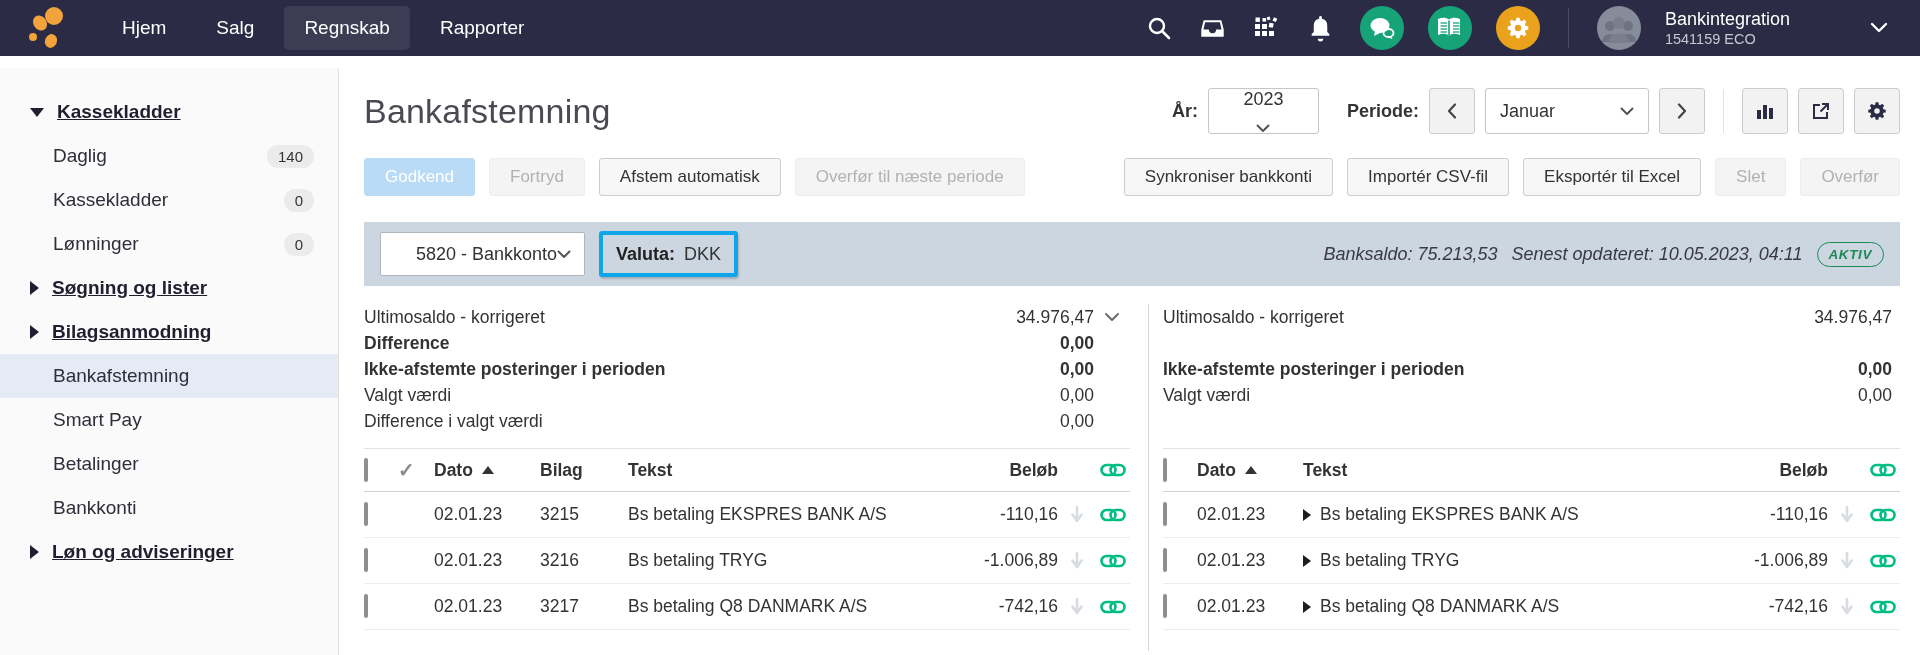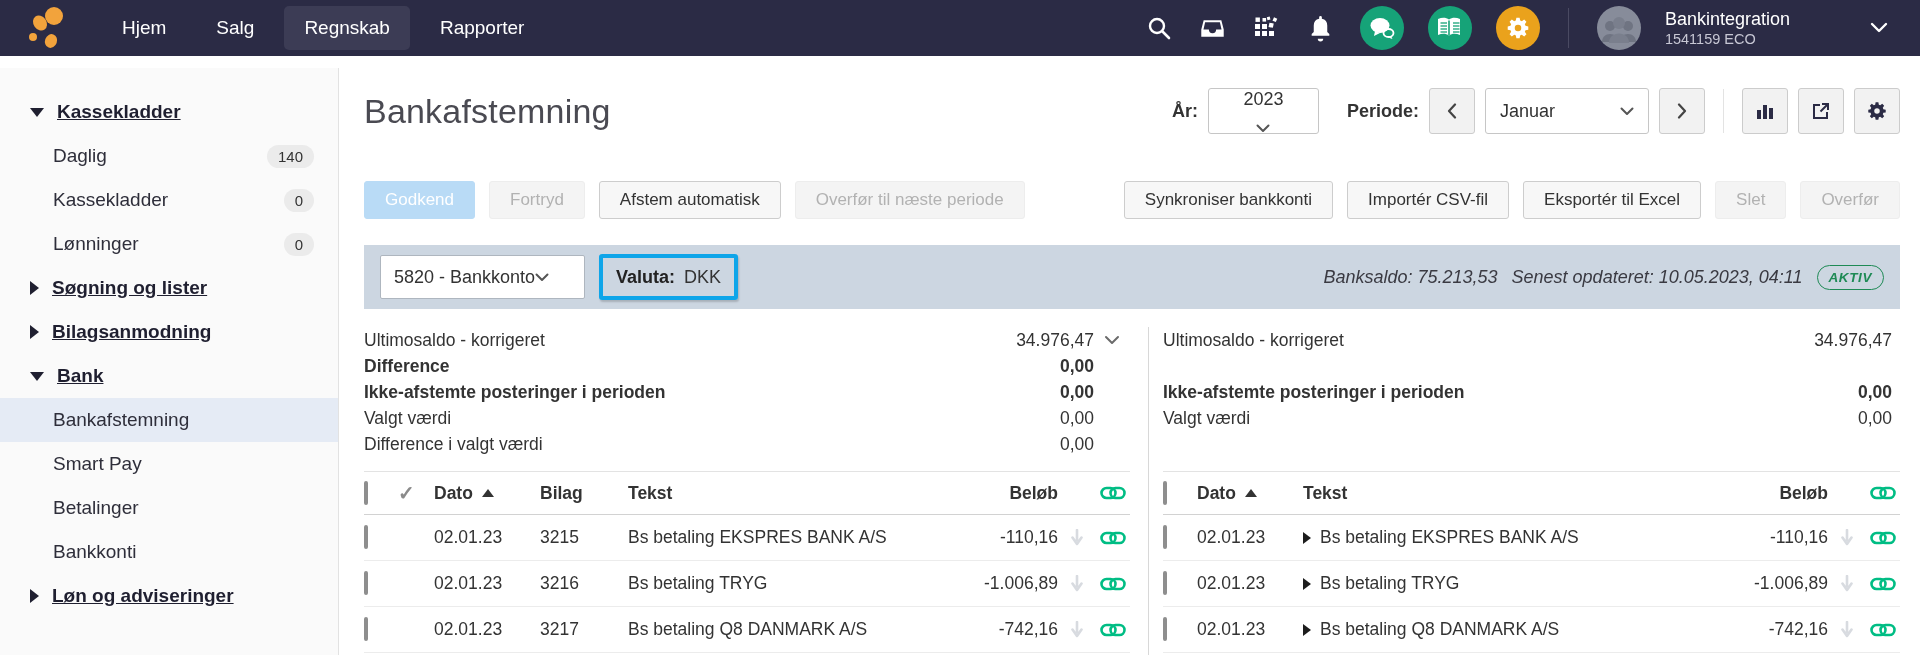--- a/index.html
+++ b/index.html
@@ -47,29 +47,29 @@
   .sel.year { width:111px;flex-direction:column; }
   .sel.month { width:164px; }
   .sqbtn { width:46px; height:46px; background:#f2f2f2; border:1px solid #ccc; border-radius:3px;
     display:flex; align-items:center; justify-content:center; cursor:pointer; }
   .ctl-sep { width:1px; height:44px; background:#e3e3e3; margin:0 8px; }
 
   
   .toolbar { margin-top:24px; display:flex; align-items:center; gap:14px; }
   .tb-right { margin-left:auto; display:flex; gap:14px; }
   .btn { height:38px; padding:0 20px; font-size:17px; border-radius:3px; display:flex; align-items:center;
-    font-family:"Liberation Sans", sans-serif;margin-top:23px; }
+    font-family:"Liberation Sans", sans-serif; }
   .btn.approve { background:#b9dbf6; border:1px solid #b9dbf6; color:#fff; cursor:default; }
   .btn.disabled { background:#f4f4f4; border:1px solid #ededed; color:#b2b2b2; cursor:default; }
   .btn.normal { background:#f7f7f7; border:1px solid #cdcdcd; color:#333; cursor:pointer; }
 
   
   .bankbar { margin-top:26px; height:64px; background:#ccd6e1; display:flex; align-items:center; padding:0 16px; }
   .acct-sel { width:205px; height:44px; background:#fff; border:1px solid #aeb6bf; border-radius:2px;
-    display:flex; align-items:center; justify-content:flex-start; padding:0 13px; font-size:18px; color:#333; cursor:pointer; }
+    display:flex; align-items:center; justify-content:flex-end; padding:0 13px; font-size:18px; color:#333; cursor:pointer; }
   .valuta { margin-left:14px; height:46px; border:4px solid #0ea5e9; border-radius:3px; display:flex;
     align-items:center; gap:9px; padding:0 13px; box-shadow:1px 2px 2px rgba(0,0,0,.18); }
   .valuta .lab { font-weight:bold; font-size:18px; color:#222; }
   .valuta .val { font-size:18px; color:#333; }
   .bank-info { margin-left:auto; display:flex; align-items:center; gap:14px; font-size:18px; color:#3a3a42;font-style:italic; }
   .aktiv { border:1.6px solid #1e8a55; color:#1e8a55; border-radius:999px; font-size:13.5px; font-weight:bold;
     letter-spacing:.6px; padding:4px 11px; }
 
   
   .panels { margin-top:18px; display:flex; height:347px; }
@@ -222,24 +222,20 @@
     <span class="badge">0</span>
   </div>
   <div class="srow section">
     <span class="tri-right"></span>
     <span>Søgning og lister</span>
   </div>
   <div class="srow section">
     <span class="tri-right"></span>
     <span>Bilagsanmodning</span>
   </div>
-  <div class="srow section">
-    <span class="tri-down"></span>
-    <span>Bank</span>
-  </div>
   <div class="srow item selected">
     <span>Bankafstemning</span>
   </div>
   <div class="srow item">
     <span>Smart Pay</span>
   </div>
   <div class="srow item">
     <span>Betalinger</span>
   </div>
   <div class="srow item">

